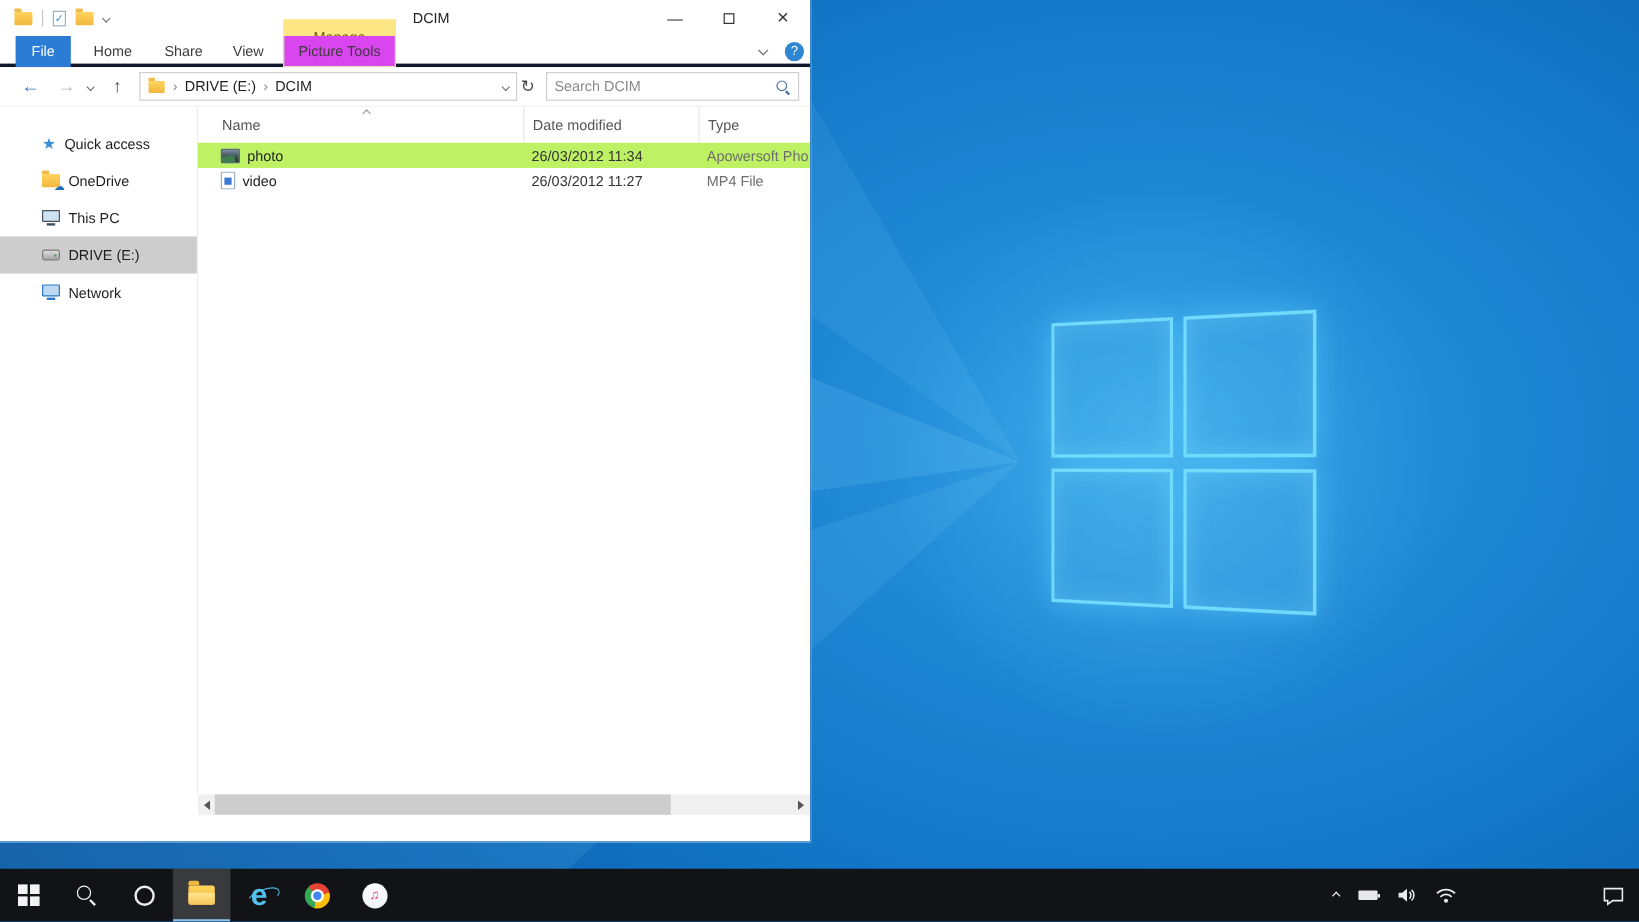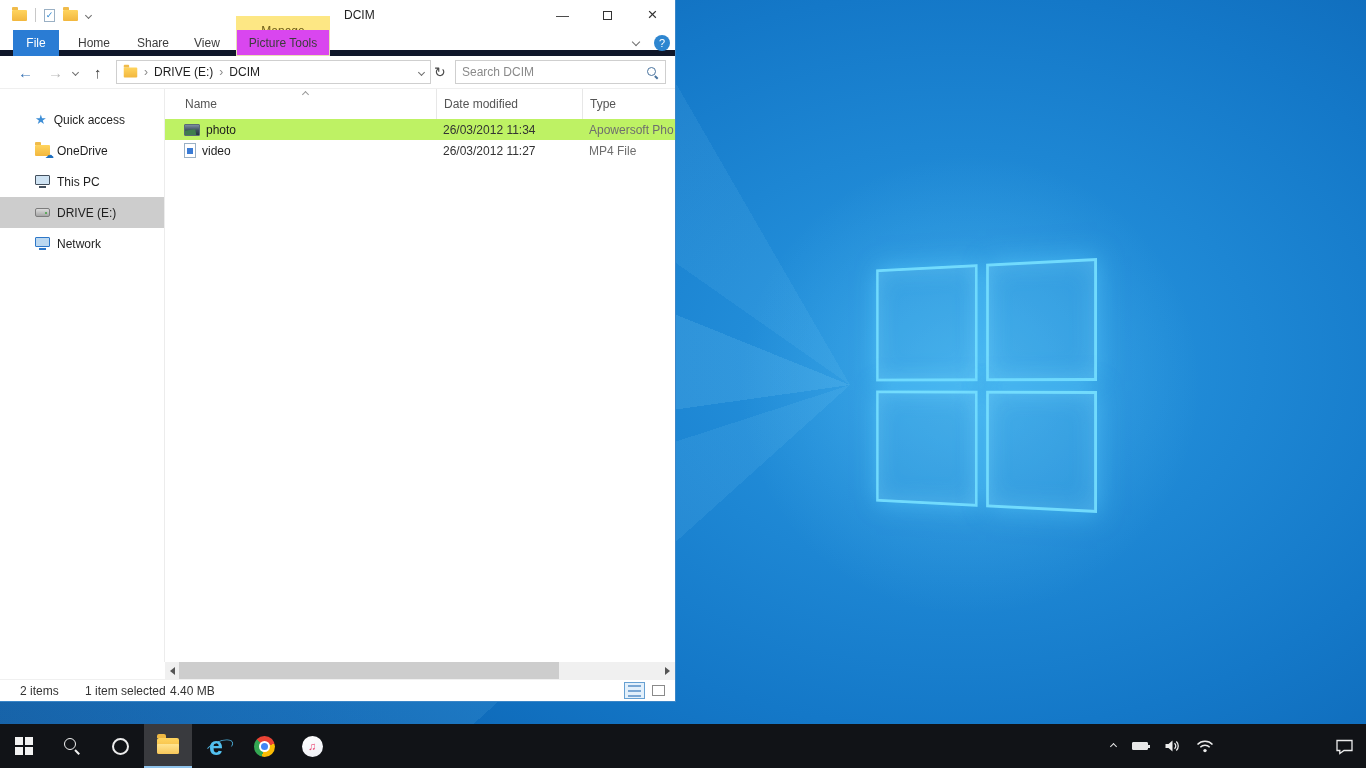--- a/index.html
+++ b/index.html
@@ -29,21 +29,21 @@
   .qat{position:absolute;left:12px;top:0;height:30px;display:flex;align-items:center;gap:8px}
   .qat-sep{width:1px;height:14px;background:#c8c8c8}
   .manage-tab{position:absolute;left:236px;top:16px;width:94px;height:30px;background:#fde784;
     color:#6f5e19;display:flex;align-items:center;justify-content:center}
   .win-title{position:absolute;left:344px;top:0;height:30px;display:flex;align-items:center;color:#222}
   .win-controls{position:absolute;right:0;top:0;height:30px;display:flex}
   .win-btn{width:45px;height:30px;display:flex;align-items:center;justify-content:center;color:#333;font-size:13px;cursor:default}
   .max-box{display:inline-block;width:9px;height:9px;border:1px solid #333}
 
   
-  .tabrow{position:relative;height:26px;background:#fff;border-bottom:6px solid #0f172a}
+  .tabrow{position:relative;height:26px;background:#fff;border-bottom:3px solid #0f172a}
   .tab-file{position:absolute;left:13px;top:0;width:46px;height:26px;background:#2a7cd4;color:#fff;
     display:flex;align-items:center;justify-content:center}
   .tab{position:absolute;top:0;height:26px;display:flex;align-items:center;color:#3c3c3c}
   .tab-home{left:78px}.tab-share:{left:137px}.tab-share{left:137px}.tab-view{left:194px}
   .tab-picture{position:absolute;left:236px;top:0;width:94px;height:26px;display:flex;align-items:center;
     justify-content:center;color:#3c3c3c;border:1px solid #e8dfb5;border-top:none;background:#d946ef}
   .ribbon-collapse{position:absolute;left:633px;top:9px}
   .help-btn{position:absolute;left:654px;top:5px;width:16px;height:16px;border-radius:50%;background:#2e86d0;
     color:#fff;font-size:11px;display:flex;align-items:center;justify-content:center}
 
@@ -272,33 +272,20 @@
       </div>
     </div>
   </div>
 
   <div class="hscroll">
     <span class="tri left"></span>
     <div class="hthumb"></div>
     <span class="tri right"></span>
   </div>
 
-  <div class="statusbar">
-    <span class="st-items">2 items</span>
-    <span class="st-sel">1 item selected</span>
-    <span>4.40 MB</span>
-    <div class="view-btns">
-      <div class="view-btn active">
-          <span class="icon-details"></span>
-        </div>
-      <div class="view-btn">
-          <span class="icon-thumbs"></span>
-        </div>
-    </div>
-  </div>
 </div>
 
 <div class="taskbar">
   <div class="tb-btn">
     <span class="icon-start">
         <span></span>
         <span></span>
         <span></span>
         <span></span>
       </span>

